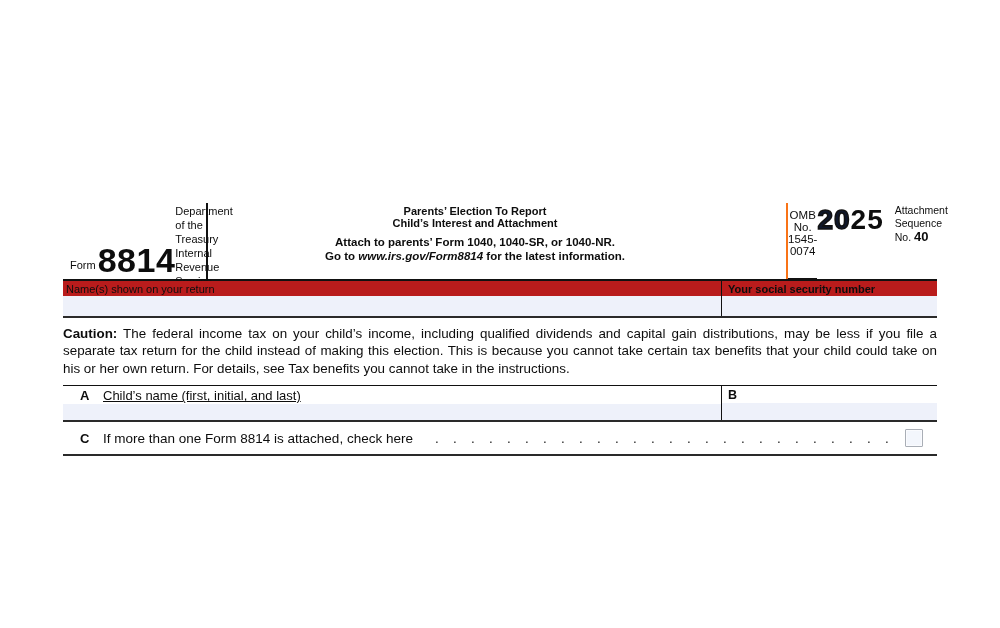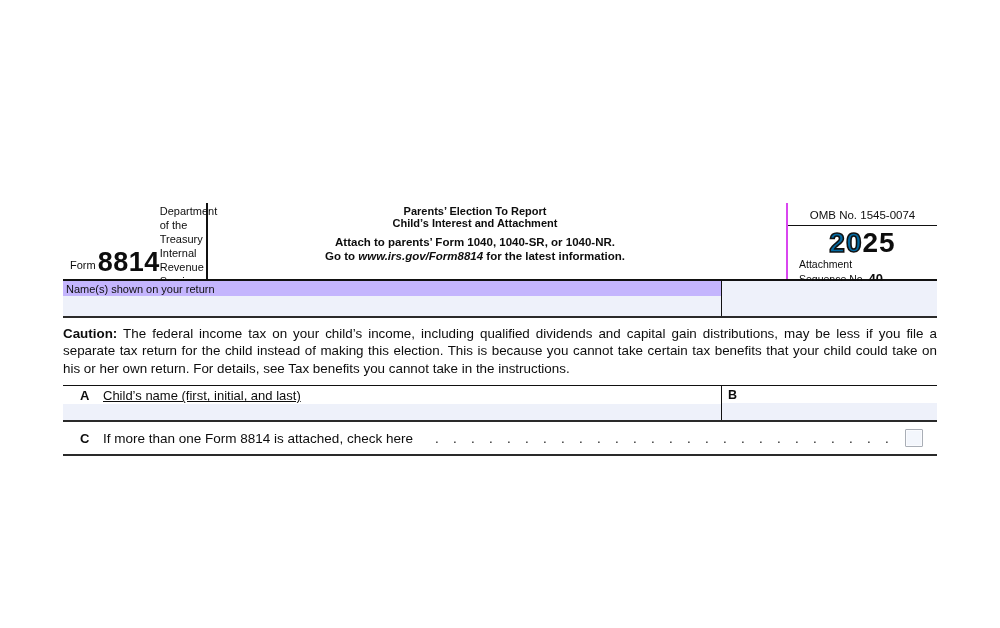--- a/index.html
+++ b/index.html
@@ -24,75 +24,75 @@
     height: 78px;
   }
   .hdr-left {
     width: 145px;
     border-right: 2px solid #111;
     padding: 1px 6px 3px 7px;
     display: flex; 
   }
   .form-number-line { display: flex; align-items: flex-end; }
   .form-word { font-size: 11px; margin: 0 2px 5px 0; }
-  .form-number { font-size: 27px; font-weight: bold; line-height: 0.95; letter-spacing: 0.5px; }
+  .form-number { font-size: 34px; font-weight: bold; line-height: 0.95; letter-spacing: 0.5px; }
   .agency { margin-top: auto; font-size: 11px; line-height: 1.28; }
 
   .hdr-center {
     flex: 1;
     text-align: center;
     padding-top: 2px;
   }
   .title-line { font-size: 11px; font-weight: bold; line-height: 1.13; }
   .attach-line { margin-top: 5px; font-size: 11.5px; font-weight: bold; line-height: 1.25; }
   .goto-line { font-size: 11.5px; font-weight: bold; line-height: 1.25; }
   .goto-line .url { font-style: italic; }
 
   .hdr-right {
     width: 151px;
-    border-left: 2px solid #d946ef;
-    display: flex; flex-direction: column; margin-left: 44px;
+    border-left: 2px solid #f97316;
+    display: flex; flex-direction: row; margin-left: 44px;
   }
   .omb {
     text-align: center;
     font-size: 11.5px;
     padding: 6px 0 4px;
     border-bottom: 1.5px solid #111;
   }
   .tax-year {
     text-align: center;
     font-size: 28px;
     font-weight: bold;
     line-height: 1;
     padding-top: 3px;
     letter-spacing: 1px;
   }
   .year-outline {
-    color: #0369a1;
+    color: #0f172a;
     -webkit-text-stroke: 1.6px #111;
     text-stroke: 1.6px #111;
   }
   .attachment {
     font-size: 10.5px;
     line-height: 1.2;
     padding-left: 11px;
     margin-top: 1px;
   }
   .seq-num { font-size: 13px; font-weight: bold; }
 
   
   .name-row {
     display: flex;
     height: 37px;
     border-bottom: 2px solid #2a2a2a;
   }
   .cell { display: flex; flex-direction: column; }
   .cell-left { width: 659px; border-right: 1px solid #111; }
   .cell-right { flex: 1; }
-  .cell-label { font-size: 11px; padding: 2px 0 1px 3px; background: #c4b5fd; white-space: nowrap; }
+  .cell-label { font-size: 11px; padding: 2px 0 1px 3px; background: #b91c1c; white-space: nowrap; }
   .cell-label.bold { font-weight: bold; padding-left: 6px; }
   .cell-input { flex: 1; background: #eef1fa; }
 
   
   .caution {
     padding: 7px 0 8px;
     font-size: 13.4px;
     line-height: 17.4px;
     text-align: justify;
   }
@@ -172,20 +172,21 @@
       </div>
     </div>
   </div>
 
   <div class="name-row">
     <div class="cell cell-left">
       <div class="cell-label">Name(s) shown on your return</div>
       <div class="cell-input"></div>
     </div>
     <div class="cell cell-right">
+      <div class="cell-label bold">Your social security number</div>
       <div class="cell-input"></div>
     </div>
   </div>
 
   <div class="caution"><span class="bold">Caution:</span><span> The federal income tax on your child’s income, including qualified dividends and capital gain distributions, may be less if you file a separate tax return for the child instead of making this election. This is because you cannot take certain tax benefits that your child could take on his or her own return. For details, see </span><span class="italic">Tax benefits you cannot take</span><span> in the instructions.</span></div>
 
   <div class="row-ab">
     <div class="cell cell-left">
       <div class="ab-label-line">
         <span class="letter">A</span>

